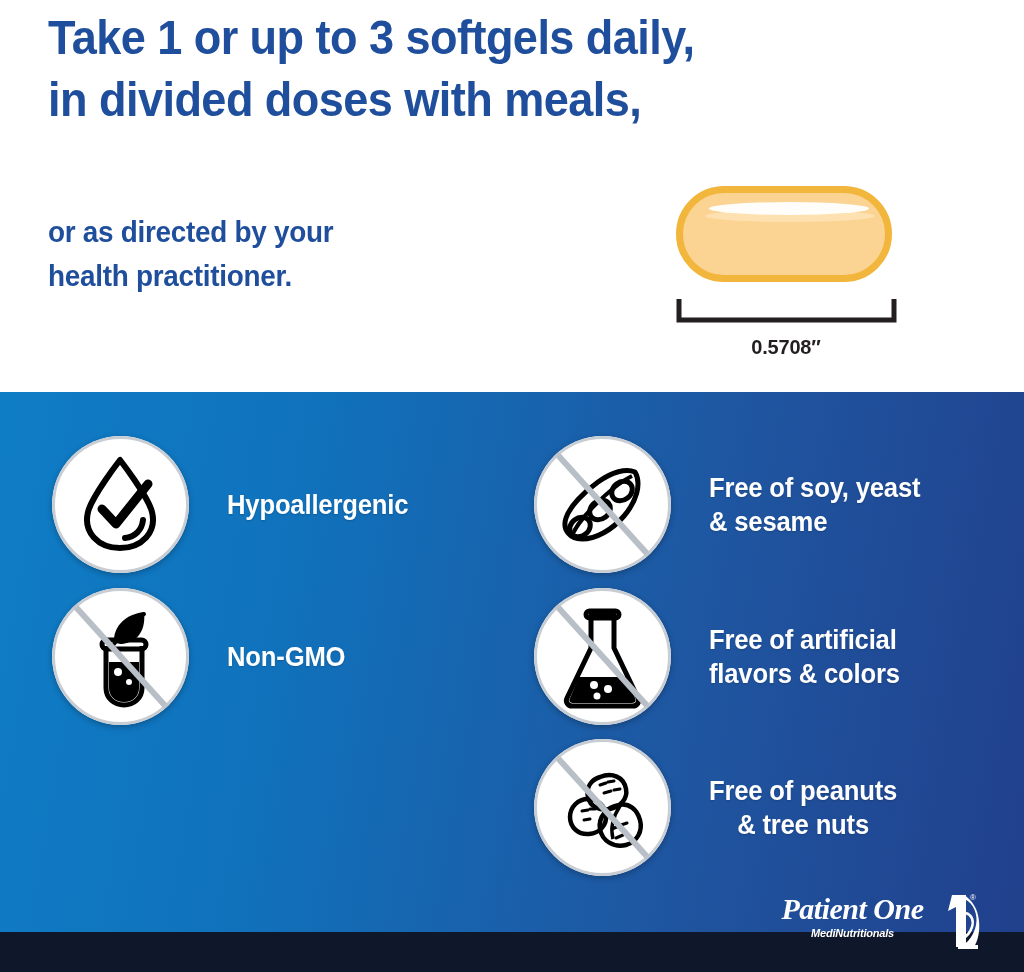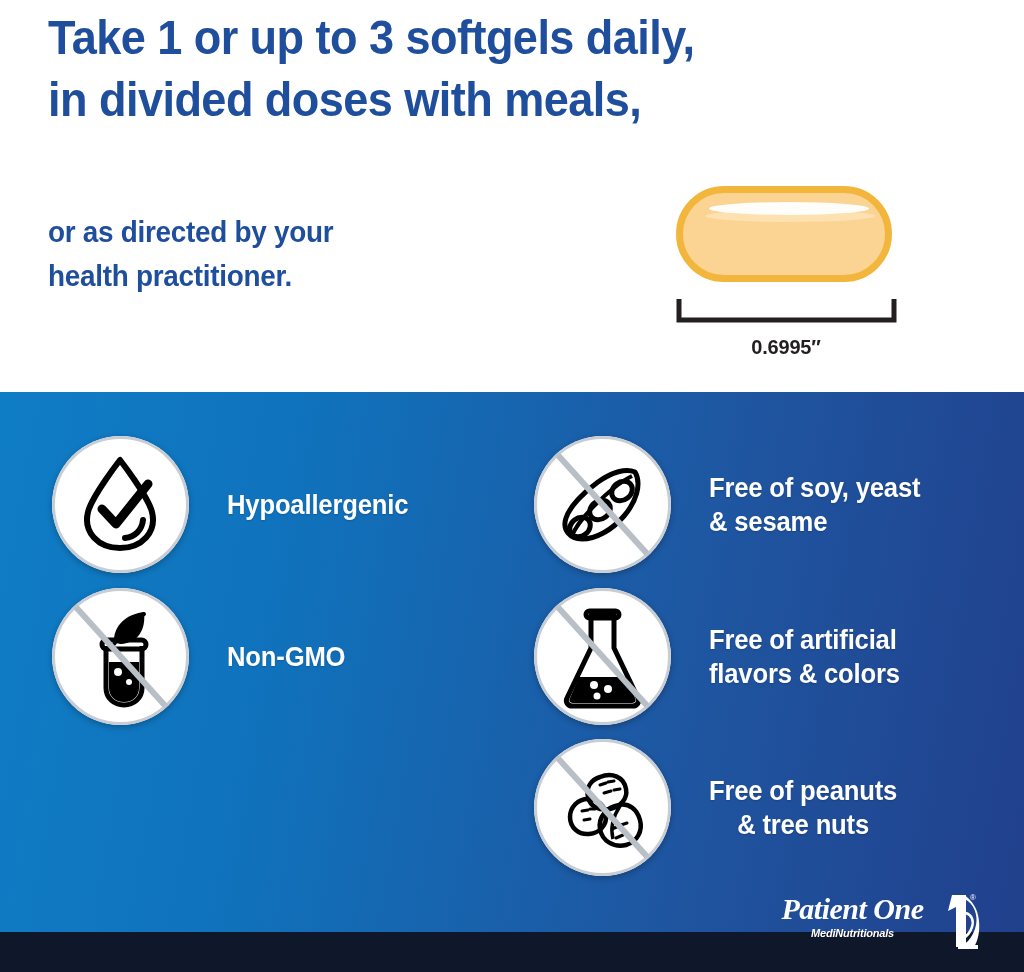--- a/index.html
+++ b/index.html
@@ -254,21 +254,21 @@
     </div>
 
     <div class="softgel-wrap">
       <div class="softgel">
         <div class="softgel-highlight2"></div>
         <div class="softgel-highlight"></div>
       </div>
       <svg class="measure-bracket" viewBox="0 0 221 26">
         <path d="M3 1 L3 22 L218 22 L218 1" fill="none" stroke="#231F20" stroke-width="5"></path>
       </svg>
-      <div class="measure-label">0.6995″</div>
+      <div class="measure-label">0.5708″</div>
     </div>
   </div>
 
   <div class="blue-panel">
     <div class="features">
 
       <div class="feature" style="left:52px; top:44px;">
         <div class="badge">
           <svg viewBox="0 0 137 137">
             <path d="M68 24 C68 24 40 60 36 76 C31 96 46 112 68 112 C90 112 105 96 100 76 C96 60 68 24 68 24 Z" fill="none" stroke="#000000" stroke-width="6" stroke-linejoin="round"></path>

